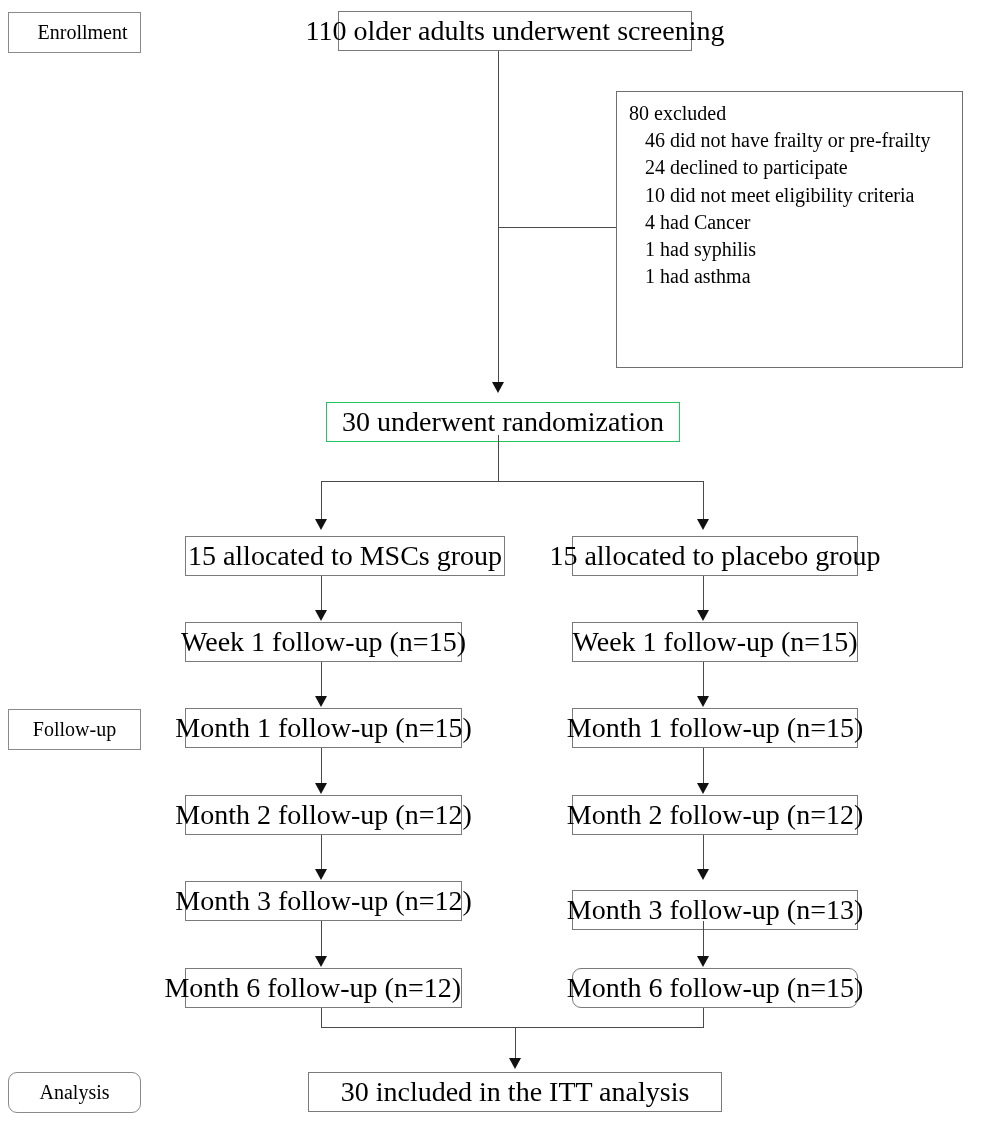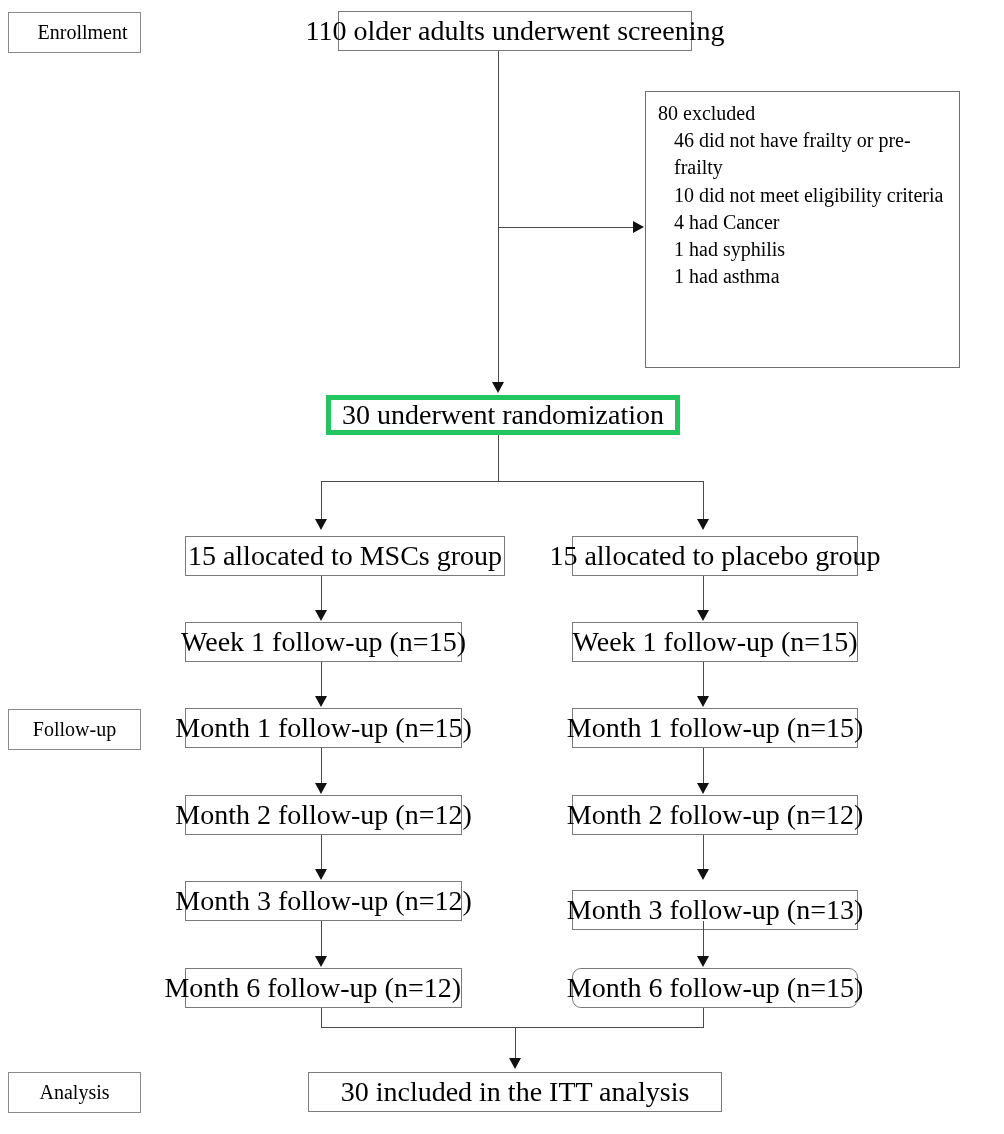--- a/index.html
+++ b/index.html
@@ -27,21 +27,22 @@
     background: #ffffff;
     display: flex;
     align-items: center;
     justify-content: center;
     text-align: center;
     font-size: 28px;
     line-height: 1.15;
     white-space: nowrap;
   }
   .box.dark {
-    border: 5px solid #22c55e;
+    border: 1px solid #22c55e;
+    margin-top: 7px;
   }
   
   .stage-label {
     position: absolute;
     box-sizing: border-box;
     border: 1px solid #8a8a8a;
     background: #ffffff;
     display: flex;
     align-items: center;
     justify-content: center;
@@ -109,37 +110,38 @@
 
   <div class="stage-label" style="top:12px;padding-left:16px;">
     <span>Enrollment</span>
   </div>
 
 
   <div class="stage-label" style="top:709px;">
     <span>Follow-up</span>
   </div>
 
-  <div class="stage-label" style="top:1072px;">
+  <div class="stage-label" style="top:1072px;border-radius:9px;">
     <span>Analysis</span>
   </div>
 
   <div class="box" style="left:338px; top:11px; width:354px; height:40px;">
     <span>110 older adults underwent screening</span>
   </div>
 
   <div class="vline" style="left:498px; top:51px; height:333px;"></div>
   <div class="arrow-down" style="left:492px; top:382px;"></div>
 
   <div class="hline" style="left:498px; top:227px; width:136px;"></div>
   <div class="arrow-right" style="left:633px; top:221px;"></div>
 
-  <div class="exclusion" style="left:645px; top:91px; width:315px; height:277px;">
+  <div class="exclusion" style="left:616px; top:91px; width:347px; height:277px;">
     <span class="hdr">80 excluded</span>
     <span class="sub">46 did not have frailty or pre-frailty</span>
+    <span class="sub">24 declined to participate</span>
     <span class="sub">10 did not meet eligibility criteria</span>
     <span class="sub">4 had Cancer</span>
     <span class="sub">1 had syphilis</span>
     <span class="sub">1 had asthma</span>
   </div>
 
   <div class="box dark" style="left:326px; top:395px; width:354px; height:40px;">
     <span>30 underwent randomization</span>
   </div>
 

